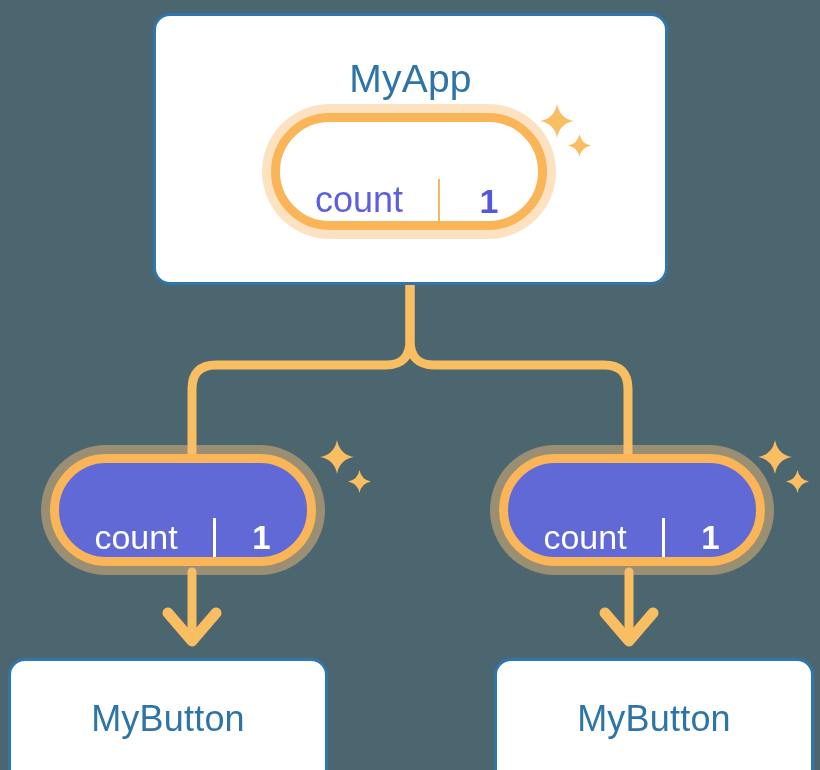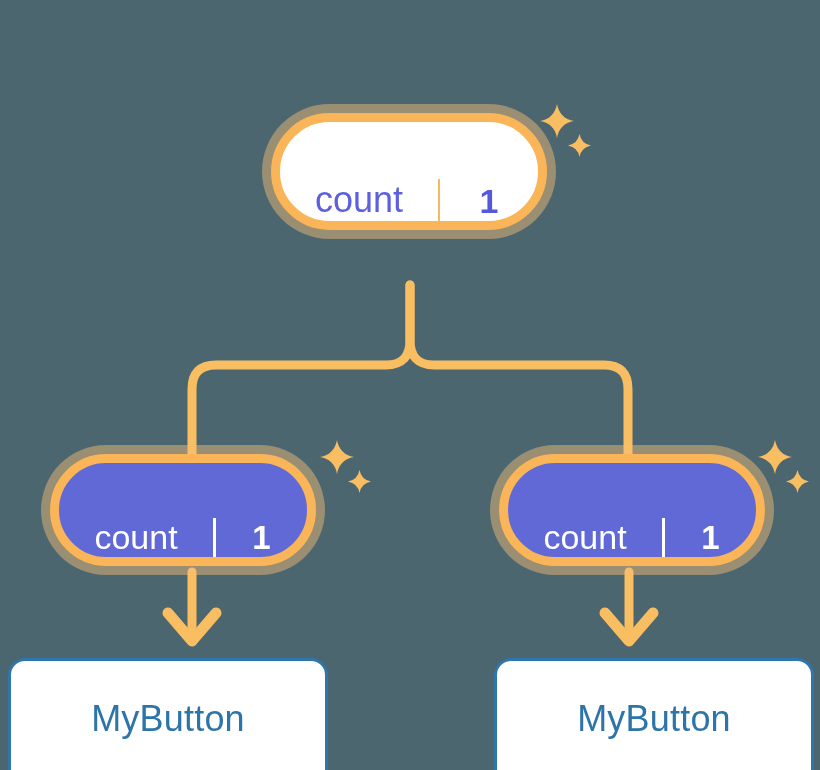--- a/index.html
+++ b/index.html
@@ -165,20 +165,23 @@
     <path d="M410,285 L410,340 Q410,365 386,365 L216,365 Q192,365 192,389 L192,470" fill="none" stroke="#f9bd62" stroke-width="9" stroke-linecap="round" stroke-linejoin="round"></path>
     <path d="M410,285 L410,340 Q410,365 434,365 L604,365 Q628,365 628,389 L628,470" fill="none" stroke="#f9bd62" stroke-width="9" stroke-linecap="round" stroke-linejoin="round"></path>
 
     <line x1="192" y1="572" x2="192" y2="640" stroke="#f9bd62" stroke-width="9" stroke-linecap="round"></line>
     <polyline points="168,613 192,641 216,613" fill="none" stroke="#f9bd62" stroke-width="11" stroke-linecap="round" stroke-linejoin="round"></polyline>
 
     <line x1="629" y1="572" x2="629" y2="640" stroke="#f9bd62" stroke-width="9" stroke-linecap="round"></line>
     <polyline points="605,613 629,641 653,613" fill="none" stroke="#f9bd62" stroke-width="11" stroke-linecap="round" stroke-linejoin="round"></polyline>
   </svg>
 
+  <div class="card" id="myapp-card">
+    <div class="card-title" id="myapp-title">MyApp</div>
+  </div>
 
   <div class="pill" id="pill-app">
     <div class="pill-key">count</div>
     <div class="pill-val">1</div>
   </div>
 
   <div class="sparkle-group" id="sparkles-app">
     <svg class="sparkle sp-big" width="34" height="34" viewBox="0 0 34 34">
       <path d="M17 0 Q19.6 14.4 34 17 Q19.6 19.6 17 34 Q14.4 19.6 0 17 Q14.4 14.4 17 0 Z" fill="#f9bd62"></path>
     </svg>

